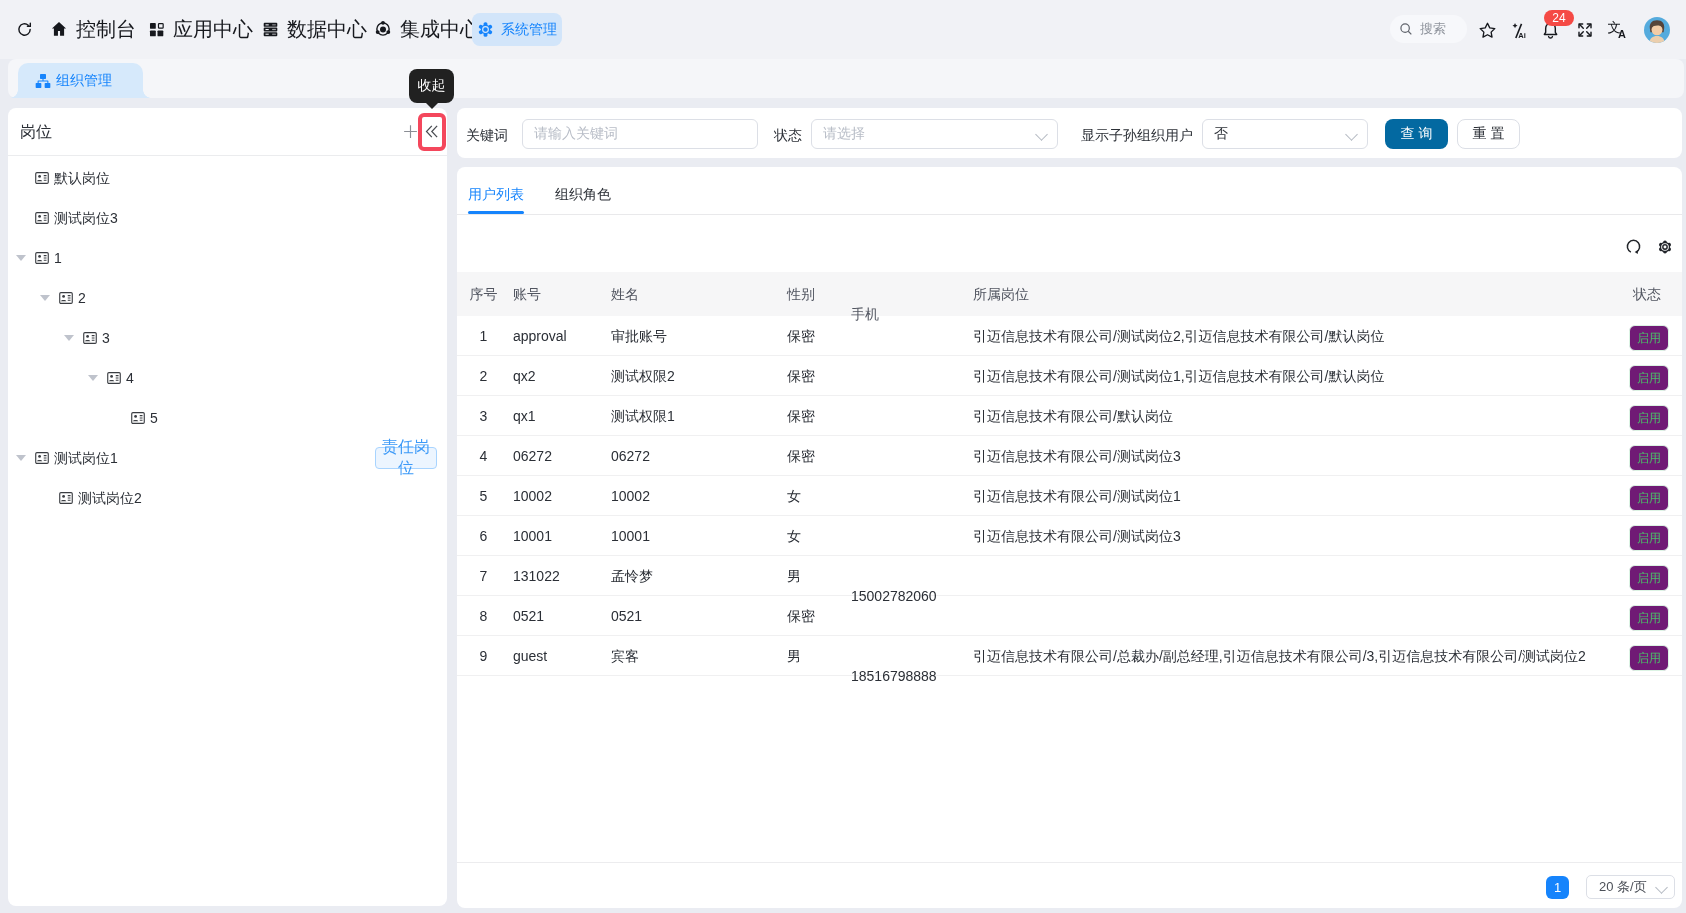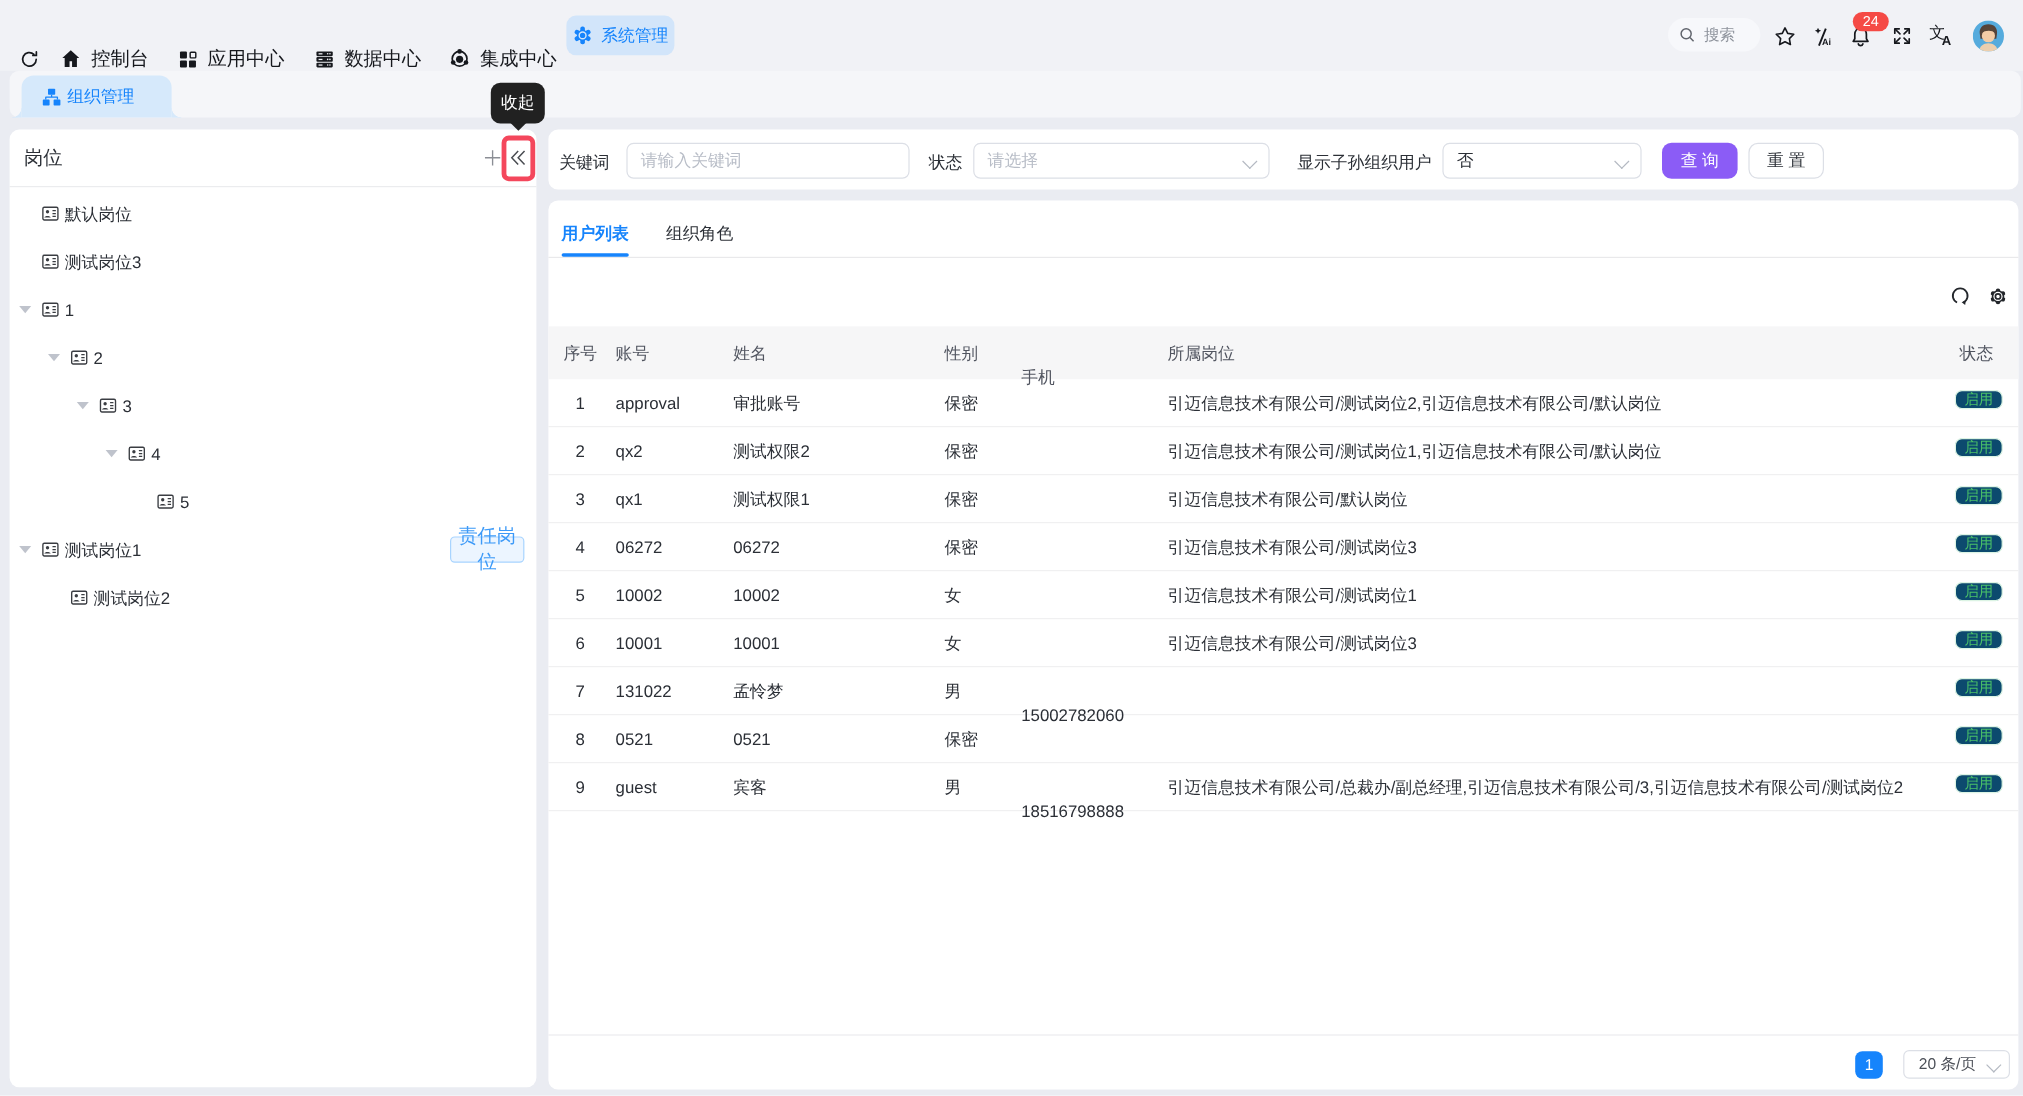--- a/index.html
+++ b/index.html
@@ -1,20 +1,20 @@
 <!DOCTYPE html>
 <html><head>
 <meta charset="utf-8">
 <style>
 *{margin:0;padding:0;box-sizing:border-box;}
 html,body{width:1686px;height:913px;overflow:hidden;}
 body{font-family:"Liberation Sans",sans-serif;background:#eaecf2;position:relative;color:#1f2329;}
 
 #top{position:absolute;left:0;top:0;width:1686px;height:59px;background:#f1f2f6;}
-.navitem{position:absolute;top:0;height:58px;display:flex;align-items:center;gap:8px;font-size:16px;color:#16181d;margin-top:20px;}
+.navitem{position:absolute;top:0;height:58px;display:flex;align-items:center;gap:8px;font-size:20px;color:#16181d;}
 #navpill{position:absolute;left:472px;top:13px;width:90px;height:33px;background:#d2e5fa;border-radius:8px;display:flex;align-items:center;justify-content:center;gap:7px;font-size:14px;color:#1684fc;}
 #searchpill{position:absolute;left:1390px;top:15px;width:77px;height:28px;border-radius:14px;background:#f7f8fb;display:flex;align-items:center;gap:7px;padding-left:9px;font-size:13px;color:#8d929b;}
 .ricon{position:absolute;top:21px;}
 #badge24{position:absolute;left:1544px;top:10px;width:30px;height:16px;background:#f54a45;border-radius:9px;color:#fff;font-size:12px;display:flex;align-items:center;justify-content:center;}
 
 #strip{position:absolute;left:8px;top:59px;width:1676px;height:39px;background:#f5f6f9;border-radius:8px;}
 #tab{position:absolute;left:10px;top:4px;width:125px;height:35px;background:#d6e9fb;border-radius:10px 10px 0 0;display:flex;align-items:center;justify-content:flex-start;padding-left:17px;gap:5px;font-size:14px;color:#1684fc;}
 #tab:before{content:"";position:absolute;left:-8px;bottom:0;width:8px;height:8px;background:radial-gradient(circle at 0 0,rgba(0,0,0,0) 7.5px,#d6e9fb 8px);}
 #tab:after{content:"";position:absolute;right:-8px;bottom:0;width:8px;height:8px;background:radial-gradient(circle at 100% 0,rgba(0,0,0,0) 7.5px,#d6e9fb 8px);}
 
@@ -45,21 +45,21 @@
 .thead{position:absolute;left:457px;top:272px;width:1225px;height:44px;background:#f6f6f7;font-size:14px;color:#515560;}
 .trow{position:absolute;left:457px;width:1225px;height:40px;border-bottom:1px solid #f0f0f1;font-size:14px;color:#2b2f36;}
 .c1{position:absolute;left:3px;width:47px;text-align:center;}
 .c2{position:absolute;left:56px;}
 .c3{position:absolute;left:154px;}
 .c4{position:absolute;left:330px;}
 .c5{position:absolute;left:394px;margin-top:20px;}
 .c6{position:absolute;left:516px;}
 .cell{top:12px;line-height:16px;}
 .thead .cell{top:14px;}
-.badge{position:absolute;right:13px;top:9px;width:40px;height:16px;background:#0c4a6e;border:1px solid #dcf4e4;border-radius:6px;color:#4ac168;font-size:12px;display:flex;align-items:center;justify-content:center;}
+.badge{position:absolute;right:13px;top:9px;width:40px;height:26px;background:#701a75;border:1px solid #dcf4e4;border-radius:6px;color:#4ac168;font-size:12px;display:flex;align-items:center;justify-content:center;}
 #footline{position:absolute;left:457px;top:862px;width:1225px;height:1px;background:#ececee;}
 #pgtext{position:absolute;left:1469px;top:924px;font-size:13px;color:#5b5f66;}
 #pgone{position:absolute;left:1546px;top:876px;width:23px;height:23px;background:#1684fc;border-radius:6px;color:#fff;font-size:13px;display:flex;align-items:center;justify-content:center;}
 #pgsel{position:absolute;left:1586px;top:875px;width:89px;height:24px;border:1px solid #dcdfe6;border-radius:5px;background:#fff;font-size:13px;color:#4c5058;display:flex;align-items:center;padding-left:12px;}
 </style>
 </head>
 <body>
 
 <div id="top">
 <div class="navitem" style="left:16px;">
@@ -261,27 +261,27 @@
 
 <div id="fcard"></div>
 <span class="flabel" style="left:466px;">关键词</span>
 <div class="finput" style="left:522px;width:236px;">请输入关键词</div>
 <span class="flabel" style="left:774px;">状态</span>
 <div class="finput" style="left:811px;width:247px;">请选择</div>
 <i class="fsel-arrow" style="left:1037px;top:130px;"></i>
 <span class="flabel" style="left:1081px;">显示子孙组织用户</span>
 <div class="finput" style="left:1202px;width:166px;color:#2b2f36;">否</div>
 <i class="fsel-arrow" style="left:1347px;top:130px;"></i>
-<div class="btn" style="left:1385px;width:63px;background:#8b5cf6;color:#fff;">查 询</div>
+<div class="btn" style="left:1385px;width:63px;background:#0369a1;color:#fff;">查 询</div>
 <div class="btn" style="left:1457px;width:63px;background:#fff;border:1px solid #dcdfe6;color:#2b2f36;">重 置</div>
 
 <div id="mcard"></div>
 <div id="tabs-line"></div>
 <div id="underline"></div>
-<span class="mtab" style="left:468px;color:#1684fc;font-weight:bold;">用户列表</span>
+<span class="mtab" style="left:468px;color:#1684fc;">用户列表</span>
 <span class="mtab" style="left:555px;color:#2b2f36;">组织角色</span>
 <svg style="position:absolute;left:1625px;top:238px;" width="17" height="17" viewBox="0 0 24 24" fill="none" stroke="#23262b" stroke-width="2.1">
     <path d="M8.3 19.9 A8.7 8.7 0 1 1 15.7 19.9"></path>
     <path d="M18.6 17.1 17.9 22.7 13.7 19.7z" fill="#23262b" stroke="none"></path>
   </svg>
 <svg style="position:absolute;left:1656px;top:238px;" width="18" height="18" viewBox="0 0 24 24">
     <g fill="#23262b">
       <rect x="9.5" y="3.2" width="5" height="17.6" rx="2.4"></rect>
       <rect x="9.5" y="3.2" width="5" height="17.6" rx="2.4" transform="rotate(60 12 12)"></rect>
       <rect x="9.5" y="3.2" width="5" height="17.6" rx="2.4" transform="rotate(120 12 12)"></rect>

